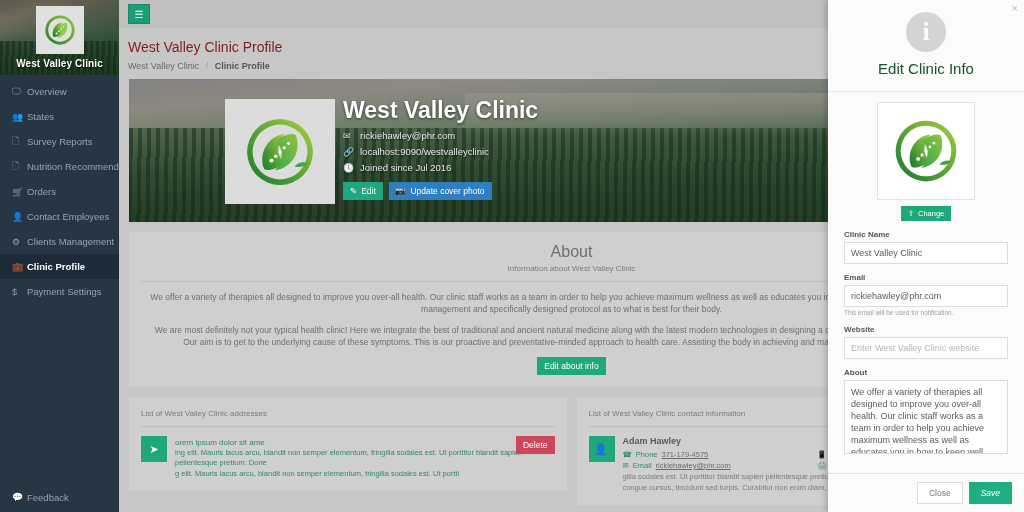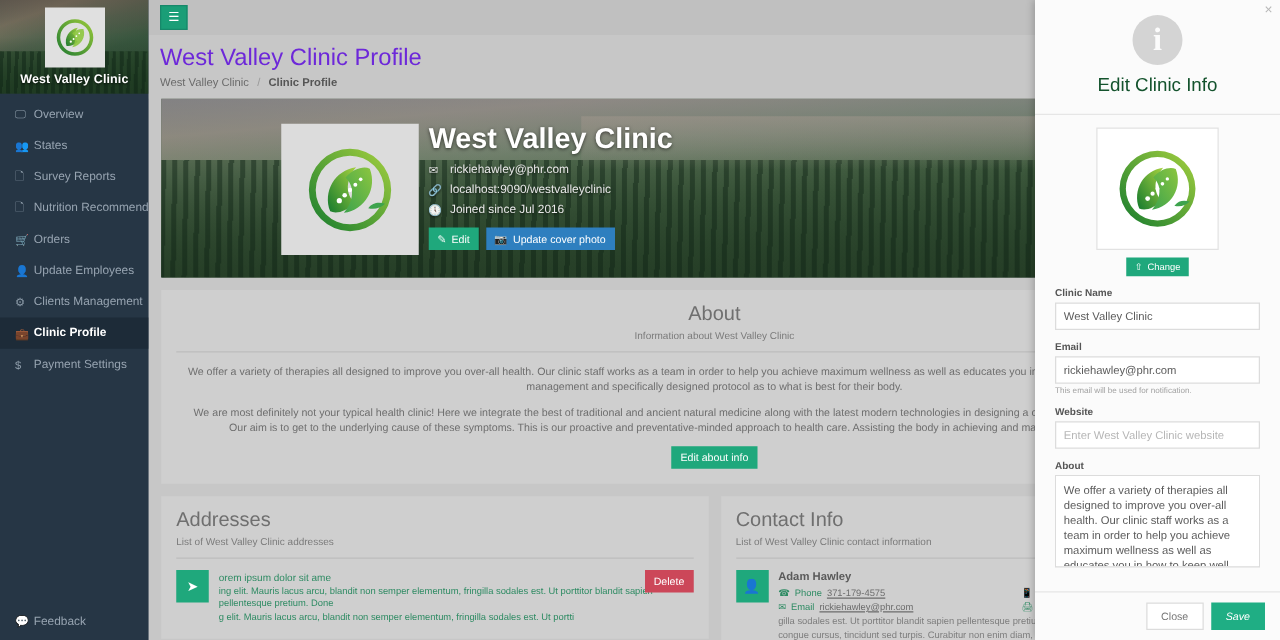--- a/index.html
+++ b/index.html
@@ -87,21 +87,21 @@
     display: flex; align-items: center; padding-left: 9px;
   }
   .burger {
     width: 22px; height: 20px;
     background: #1a9e77;
     border: 1px solid #17886a;
     display: flex; align-items: center; justify-content: center;
     color: #fff; font-size: 10px; cursor: pointer;
   }
   .pagehead { padding: 8px 0 8px 9px; background: #c7c7c7; }
-  .page-title { font-size: 19px; color: #6d28d9; font-weight: normal; line-height: 22px;}
+  .page-title { font-size: 14px; color: #7f1d1d; font-weight: normal; line-height: 22px;}
   .breadcrumb { font-size: 9px; margin-top: 3px; color: #6f6f6f; }
   .breadcrumb .crumb-link { color: #6a6a6a; cursor: pointer; }
   .breadcrumb .sep { color: #9a9a9a; margin: 0 4px; }
   .breadcrumb .crumb-current { font-weight: bold; color: #555; }
 
   .content { padding: 0 10px; }
 
   
   .cover-card {
     position: relative; height: 143px;
@@ -304,21 +304,21 @@
       <div class="nav-item">
         <span class="ico">🗋</span>
         <span>Nutrition Recommend...</span>
       </div>
       <div class="nav-item">
         <span class="ico">🛒</span>
         <span>Orders</span>
       </div>
       <div class="nav-item">
         <span class="ico">👤</span>
-        <span>Update Employees</span>
+        <span>Contact Employees</span>
       </div>
       <div class="nav-item">
         <span class="ico">⚙</span>
         <span>Clients Management</span>
       </div>
       <div class="nav-item active">
         <span class="ico">💼</span>
         <span>Clinic Profile</span>
       </div>
       <div class="nav-item">
@@ -414,40 +414,38 @@
         <p class="about-p">We are most definitely not your typical health clinic! Here we integrate the best of traditional and ancient natural medicine along with the latest modern technologies in designing a customized plan of care for each individual. Our aim is to get to the underlying cause of these symptoms. This is our proactive and preventative-minded approach to health care. Assisting the body in achieving and maintaining optimal health is our goal.</p>
         <div class="about-btnwrap">
           <button class="btn btn-green">Edit about info</button>
         </div>
       </section>
 
       <div class="cols">
 
         <div class="col">
           <section class="card" style="margin-top:0">
-            <div class="card-title">Addresses</div>
             <div class="card-sub">List of West Valley Clinic addresses</div>
             <div class="card-divider"></div>
 
             <div class="entry">
               <div class="entry-badge">➤</div>
               <div class="entry-body">
                 <div class="entry-green">orem ipsum dolor sit ame</div>
                 <div class="entry-text">ing elit. Mauris lacus arcu, blandit non semper elementum, fringilla sodales est. Ut porttitor blandit sapien pellentesque pretium. Done</div>
                 <div class="entry-text">g elit. Mauris lacus arcu, blandit non semper elementum, fringilla sodales est. Ut portti</div>
               </div>
               <button class="btn btn-red delete-btn">Delete</button>
             </div>
 
           </section>
         </div>
 
         <div class="col">
           <section class="card" style="margin-top:0">
-            <div class="card-title">Contact Info</div>
             <div class="card-sub">List of West Valley Clinic contact information</div>
             <div class="card-divider"></div>
 
             <div class="entry">
               <div class="entry-badge">👤</div>
               <div class="entry-body">
                 <div class="entry-title">Adam Hawley</div>
                 <div class="contact-grid">
                   <div class="contact-col">
                     <div class="contact-line">

